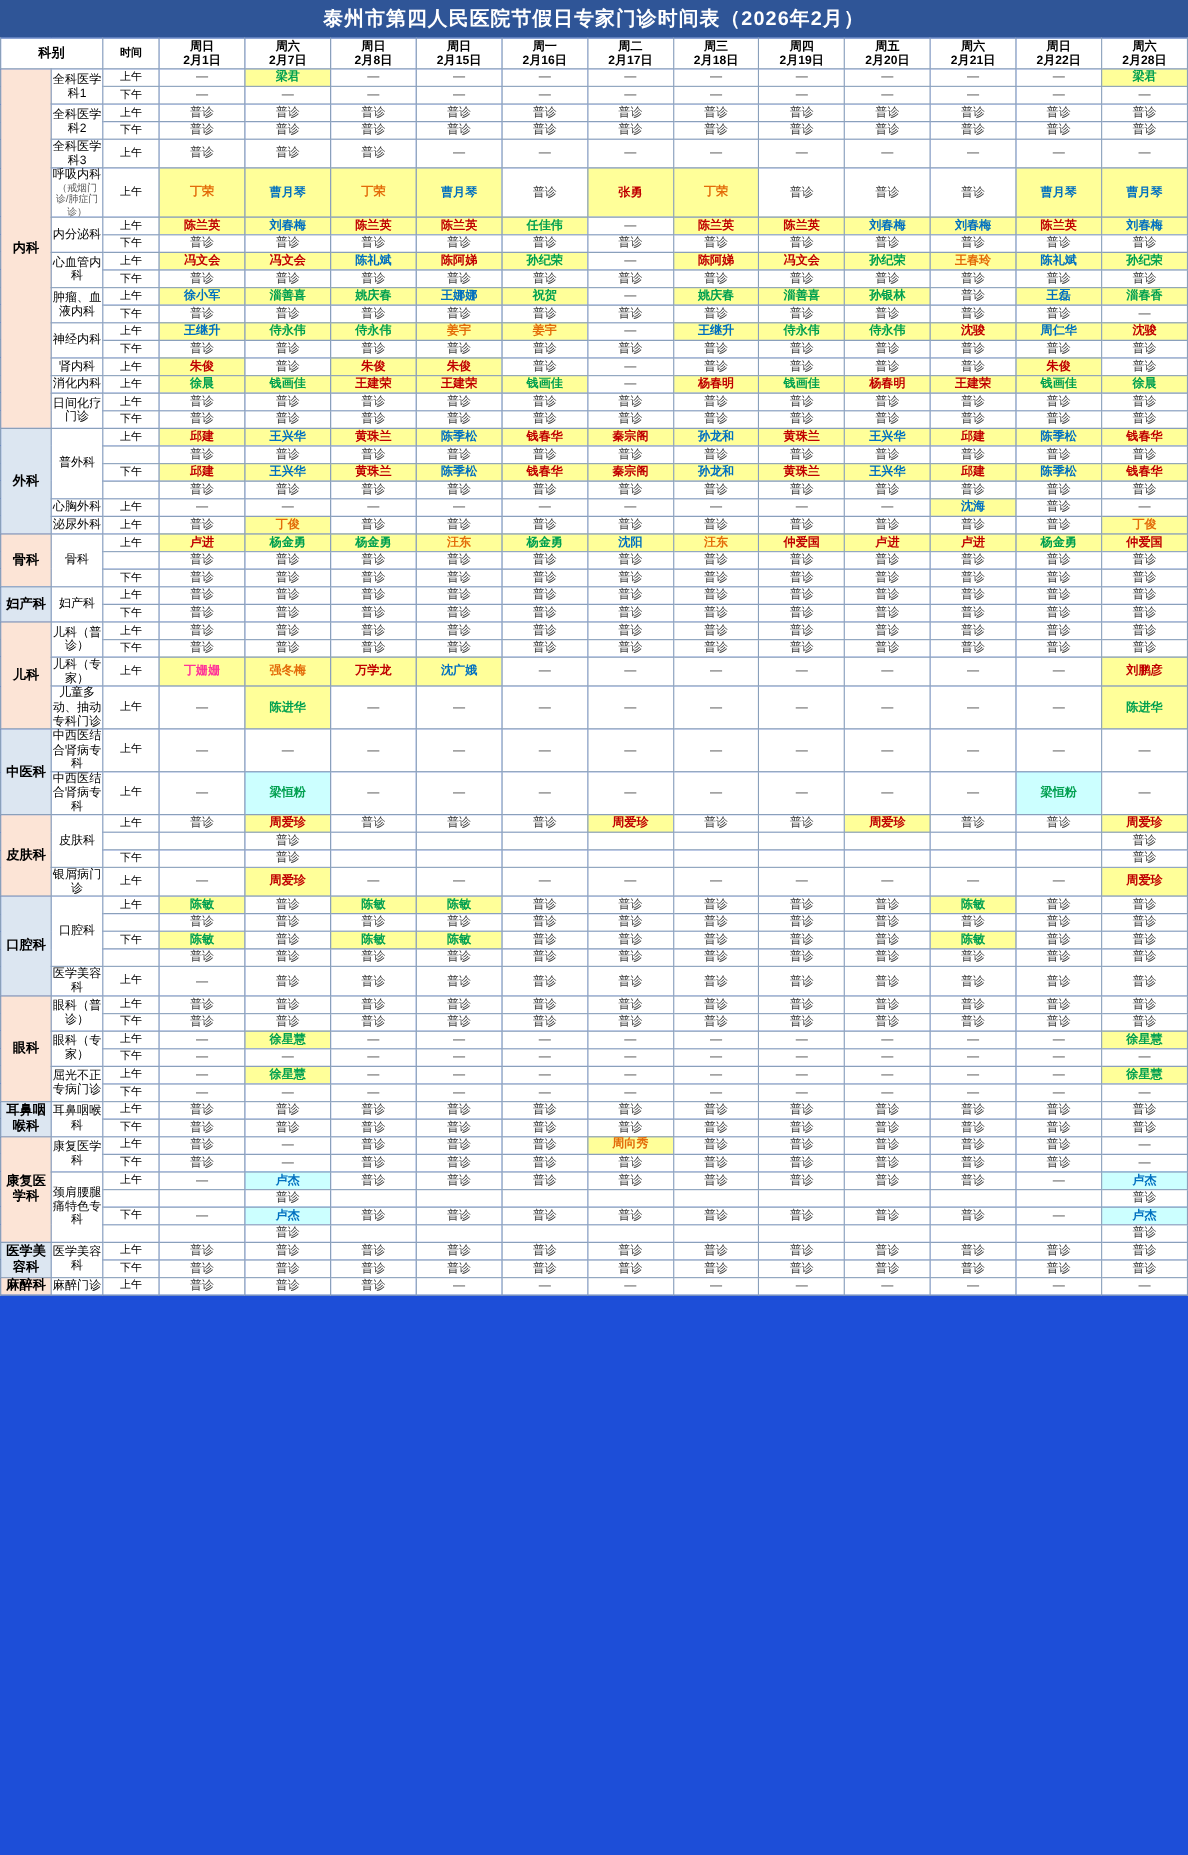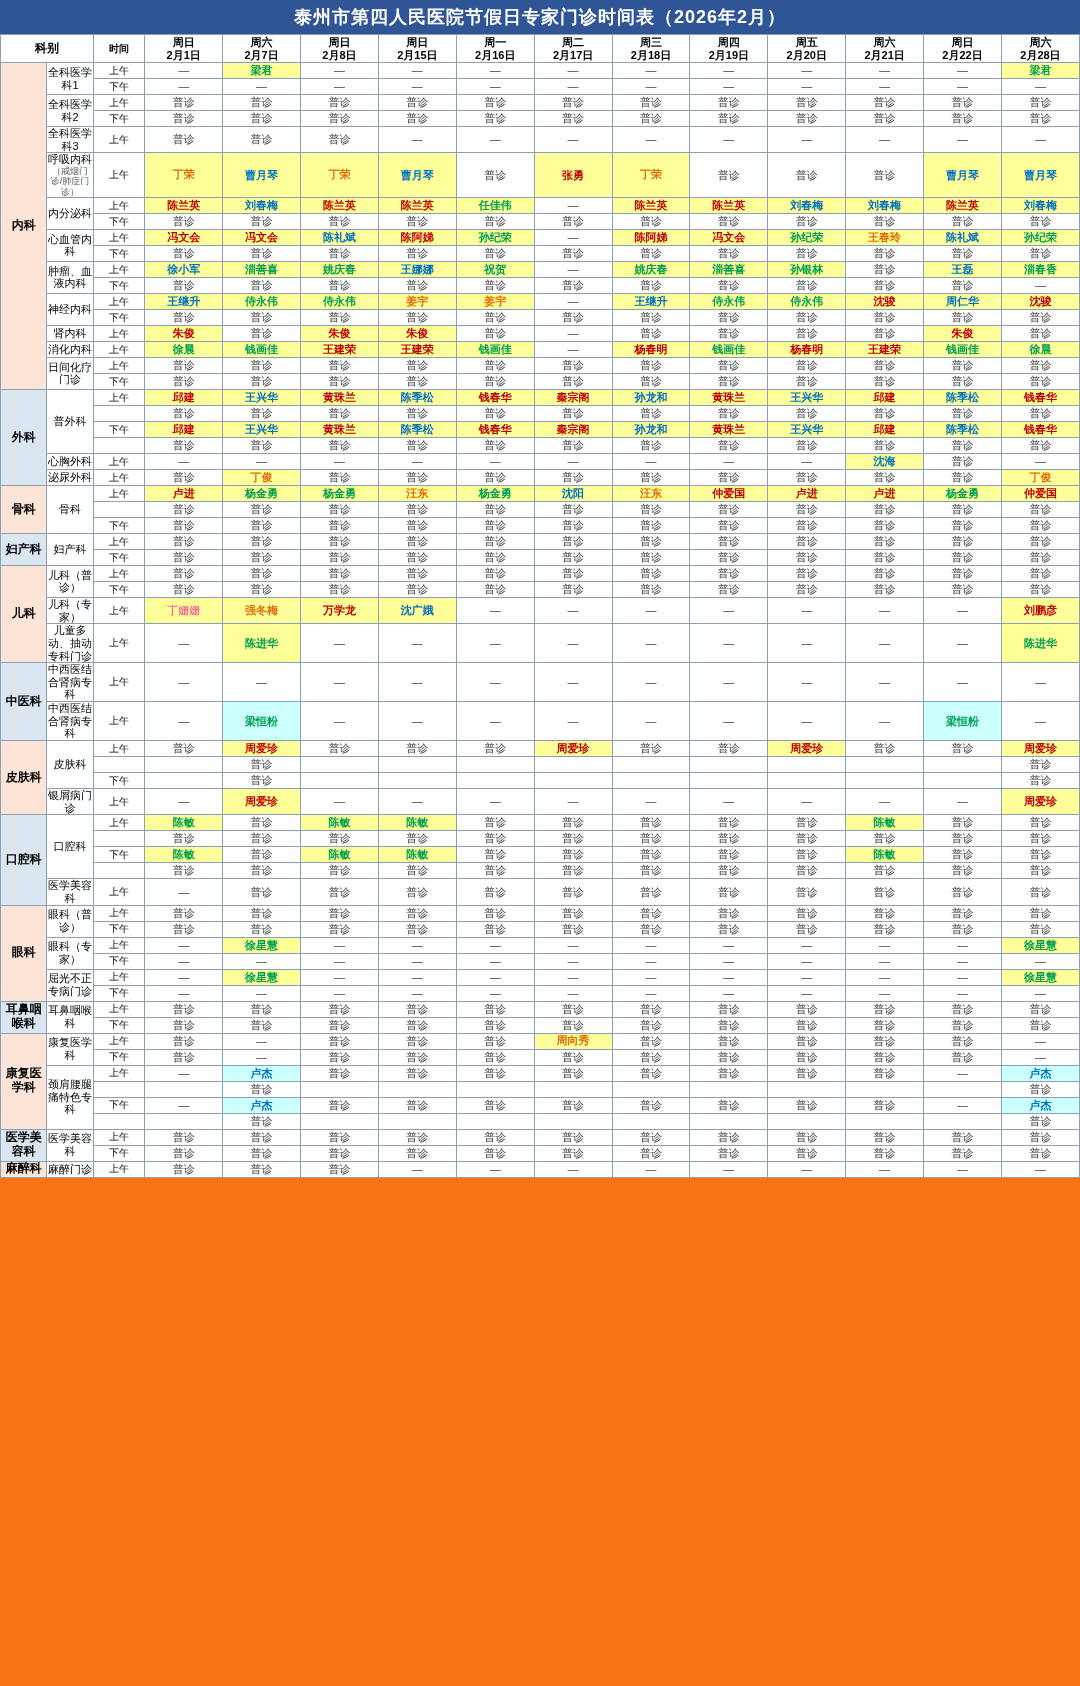--- a/index.html
+++ b/index.html
@@ -1,37 +1,37 @@
 <!DOCTYPE html>
 <html><head>
 <meta charset="utf-8">
 <style>
   html,body{margin:0;padding:0;background:#ffffff;}
   body{font-family:"Liberation Sans","DejaVu Sans",sans-serif;}
-  #sheet{width:1080px;height:1686px;position:relative;background:#f97316;box-sizing:border-box;}
+  #sheet{width:1080px;height:1686px;position:relative;background:#1d4ed8;box-sizing:border-box;}
   .title{height:34px;background:#2f5597;color:#fff;font-size:18px;font-weight:bold;display:flex;align-items:center;justify-content:center;letter-spacing:1px;}
   table{border-collapse:collapse;width:1080px;table-layout:fixed;}
   td,th{border:1px solid #8aa0bb;font-size:11px;text-align:center;vertical-align:middle;padding:0;line-height:1.15;}
   .hdr{background:#ffffff;font-weight:bold;font-size:11px;height:28px;}
   .deptcol{width:80px;font-size:12px;}
   .subcol{width:150px;font-size:11px;}
   .timecol{width:44px;font-size:10px;}
   .daycol{width:67px;}
   .yellow{background:#ffff99;}
   .cyan{background:#ccffff;text-align:center;}
   .white{background:#ffffff;}
   .peach{background:#fce4d6;}
   .blue{background:#dce6f1;}
   .rowtime{height:16px;}
   .nm{font-weight:bold;}
   .red{color:#c00000;font-weight:bold;}
   .blu{color:#0070c0;font-weight:bold;}
   .grn{color:#00a050;font-weight:bold;}
   .org{color:#e36c09;font-weight:bold;font-family:Liberation Mono, monospace;}
-  .pnk{color:#ff3399;font-weight:normal;}
+  .pnk{color:#ff3399;font-weight:bold;}
   .plain{color:#404040;font-weight:normal;}
   .tiny{font-size:9px;color:#555;}
 </style>
 </head>
 <body>
 
 <div id="sheet">
   <div class="title">泰州市第四人民医院节假日专家门诊时间表（2026年2月）</div>
   <table>
     <thead>

